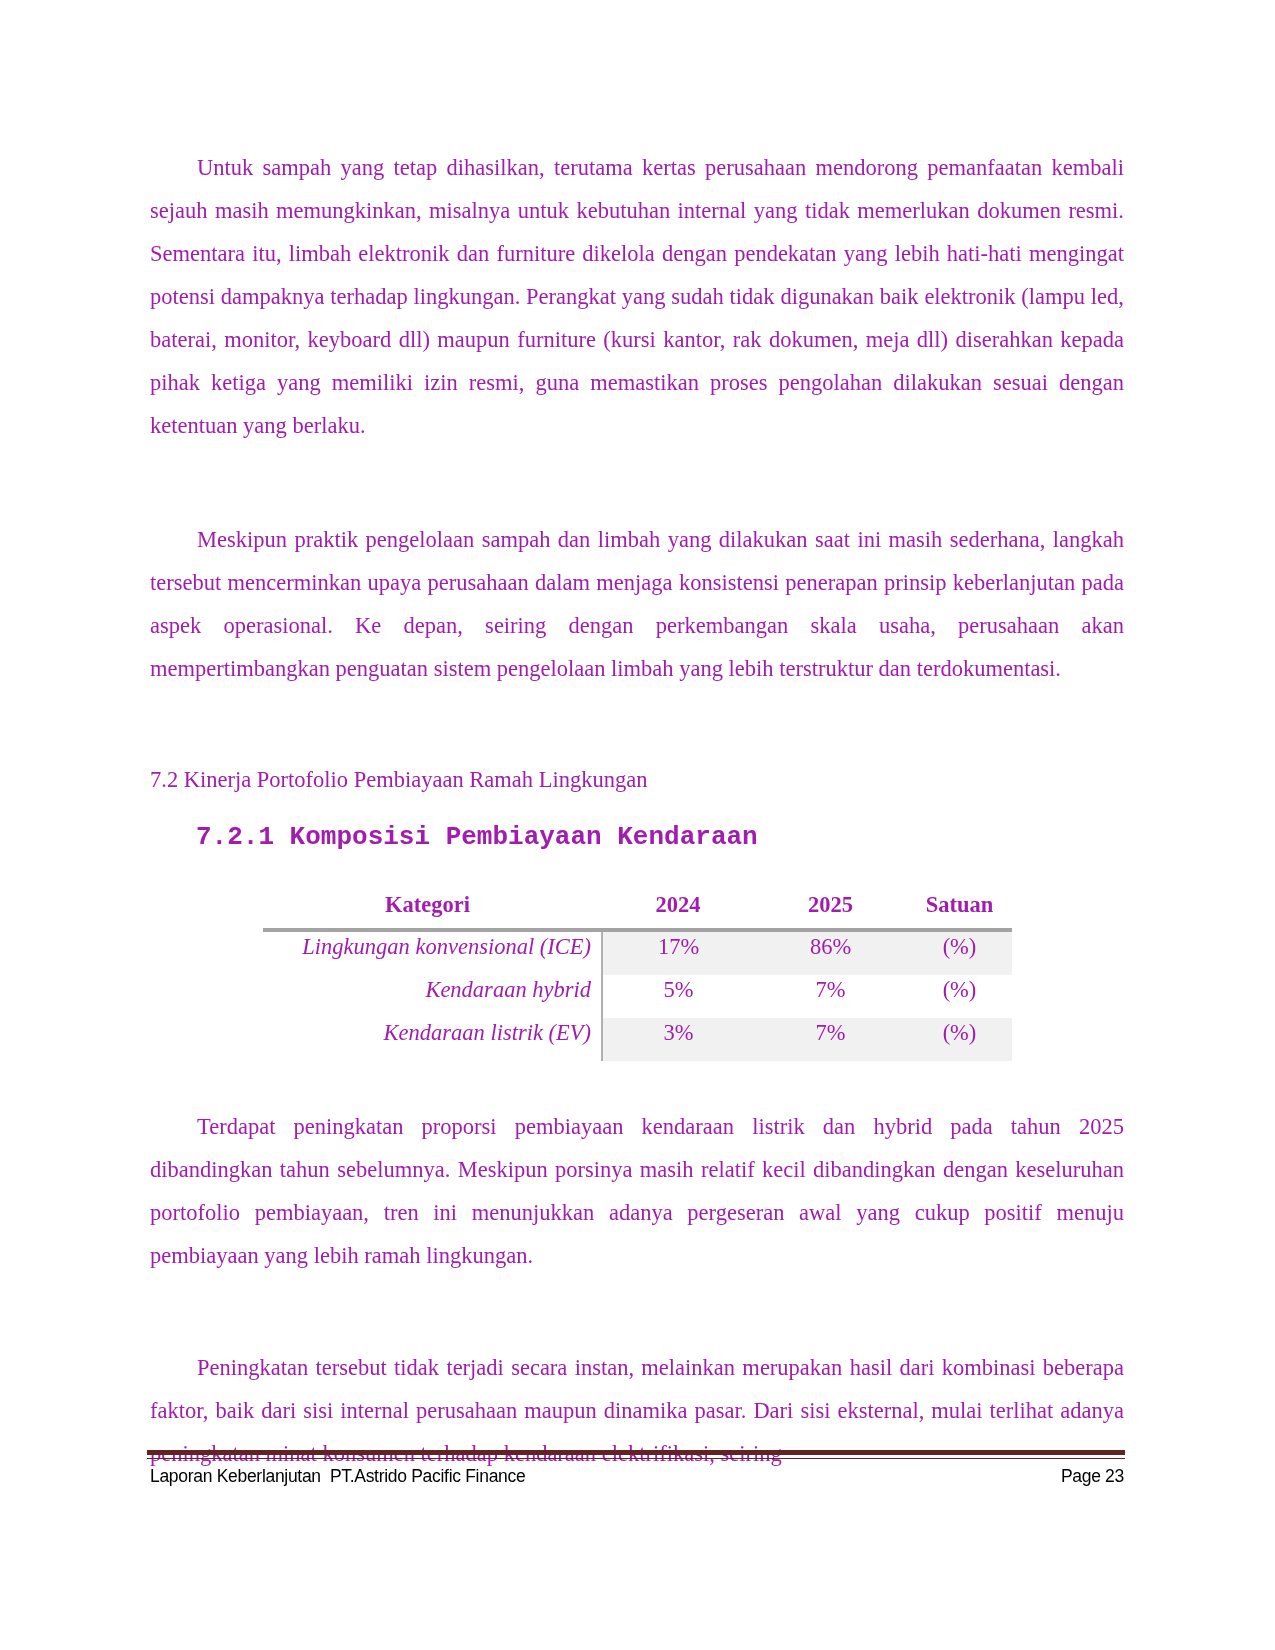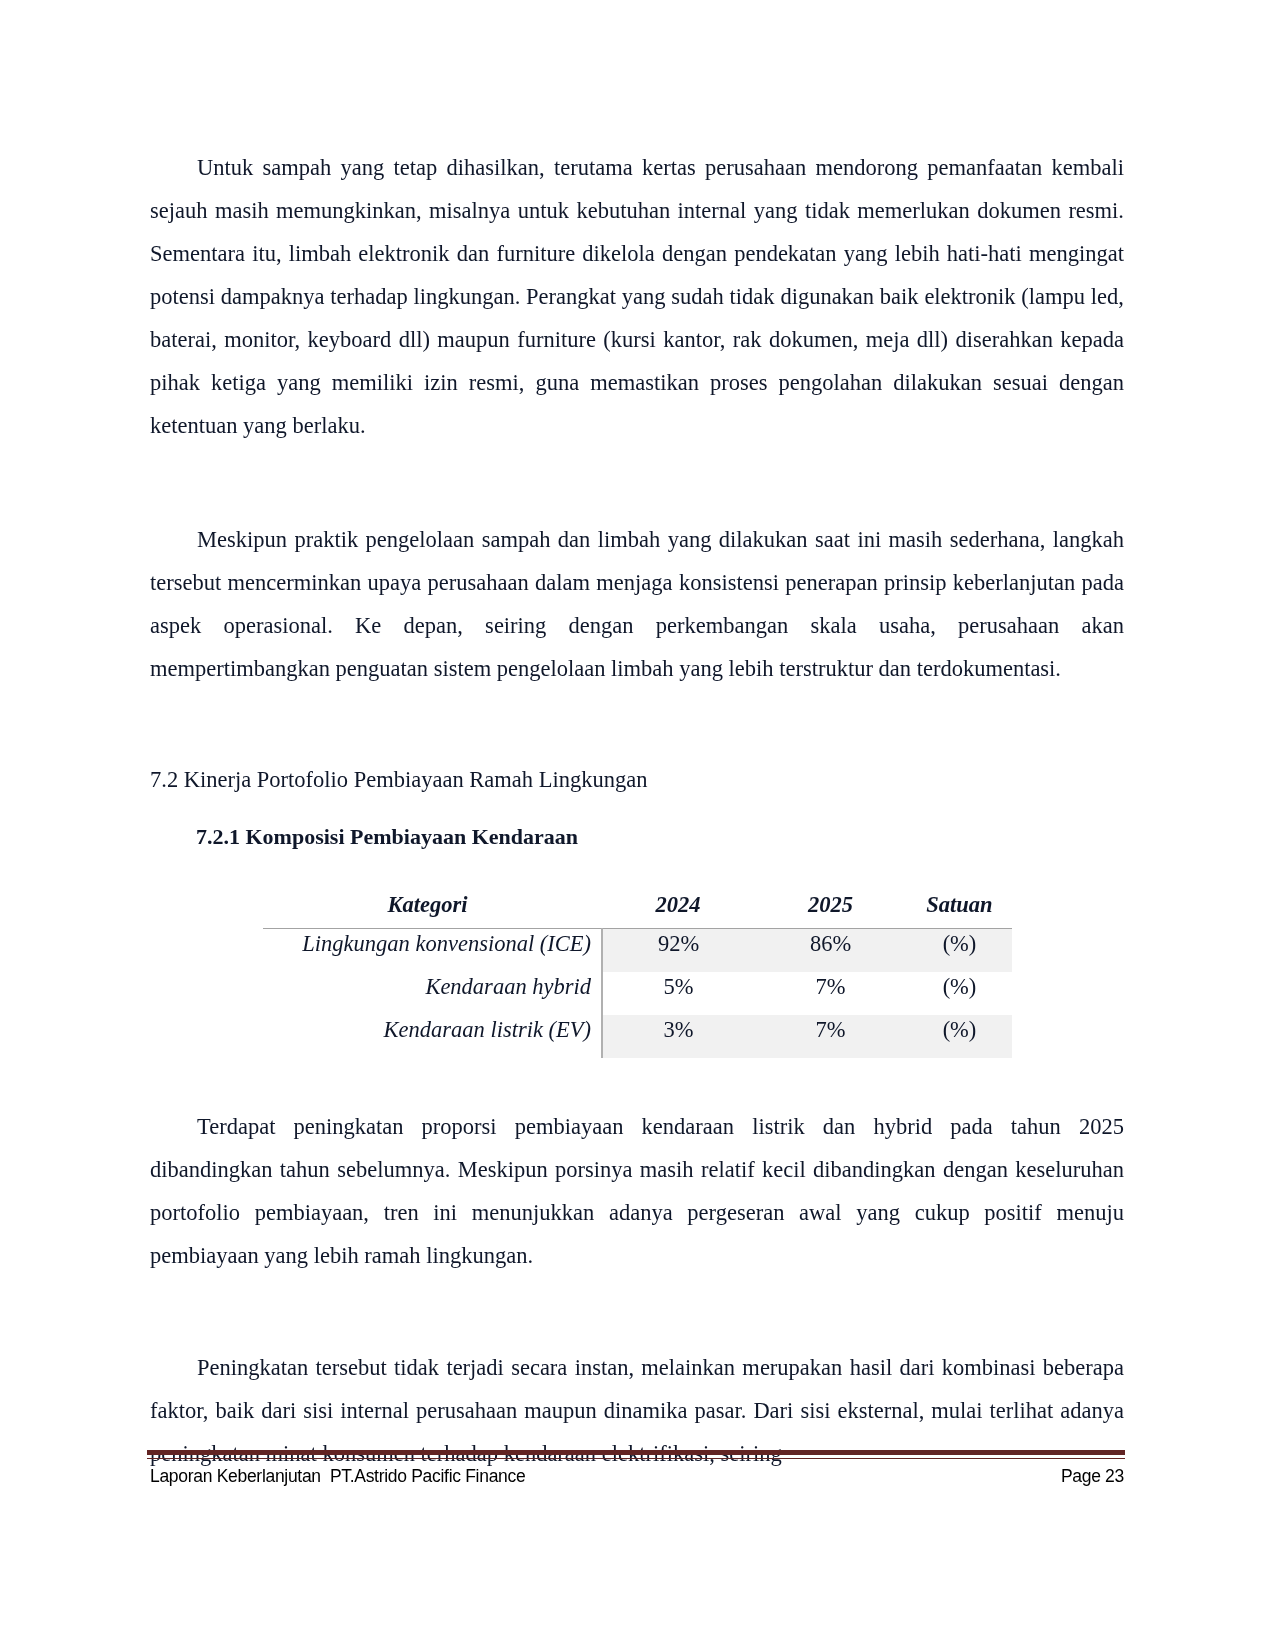--- a/index.html
+++ b/index.html
@@ -1,30 +1,30 @@
 <!DOCTYPE html>
 <html><head>
 <meta charset="utf-8">
 <style>
   html, body { margin: 0; padding: 0; background: #ffffff; }
   body { width: 1275px; height: 1650px; position: relative; overflow: hidden; }
   .page { position: absolute; left: 0; top: 0; width: 1275px; height: 1650px; background: #fff; }
-  .serif { font-family: "Liberation Serif", "DejaVu Serif", serif; color: #0f172a; }
+  .serif { font-family: "Liberation Serif", "DejaVu Serif", serif; color: #a21caf; }
   .para {
     position: absolute; left: 150px; width: 974px;
     font-size: 22.5px; line-height: 43px;
     text-align: justify; text-indent: 47px; margin: 0;
   }
   .h2 { position: absolute; left: 150px; font-size: 22.5px; font-weight: normal; margin: 0; line-height: 30px; }
-  .h3 { position: absolute; left: 196px; font-size: 22px; font-weight: bold; margin: 0; line-height: 30px; }
+  .h3 { position: absolute; left: 196px; font-size: 26px; font-weight: bold; margin: 0; line-height: 30px; font-family: Liberation Mono, monospace; }
   table.comp {
     position: absolute; left: 263px; top: 882px; border-collapse: collapse;
     font-size: 22.5px;
   }
-  table.comp th { font-weight: bold; font-style: italic; height: 46px; padding: 0; vertical-align: middle; border-bottom: 1px solid #a3a3a3; }
+  table.comp th { font-weight: bold; height: 46px; padding: 0; vertical-align: middle; border-bottom: 4px solid #a3a3a3; }
   table.comp td { height: 43px; padding: 0; vertical-align: top; line-height: 30px; }
   table.comp td.cat { text-align: right; font-style: italic; padding-right: 10px; border-right: 2px solid #b0b0b0; width: 328px; }
   table.comp th.cat { text-align: center; width: 328px; padding-right: 10px; }
   table.comp .c1 { width: 151px; text-align: center; }
   table.comp .c2 { width: 153px; text-align: center; }
   table.comp .c3 { width: 105px; text-align: center; }
   table.comp tr.shade td.val { background: #f1f1f1; }
   .footer-rule-thick { position: absolute; left: 147px; top: 1450px; width: 978px; height: 5px; background: #622423; }
   .footer-rule-thin { position: absolute; left: 147px; top: 1458px; width: 978px; height: 1px; background: #622423; }
   .footer-left, .footer-right {
@@ -52,21 +52,21 @@
       <tr>
         <th class="cat">Kategori</th>
         <th class="c1">2024</th>
         <th class="c2">2025</th>
         <th class="c3">Satuan</th>
       </tr>
     </thead>
     <tbody>
       <tr class="shade">
         <td class="cat">Lingkungan konvensional (ICE)</td>
-        <td class="c1 val">92%</td>
+        <td class="c1 val">17%</td>
         <td class="c2 val">86%</td>
         <td class="c3 val">(%)</td>
       </tr>
       <tr>
         <td class="cat">Kendaraan hybrid</td>
         <td class="c1 val">5%</td>
         <td class="c2 val">7%</td>
         <td class="c3 val">(%)</td>
       </tr>
       <tr class="shade">

